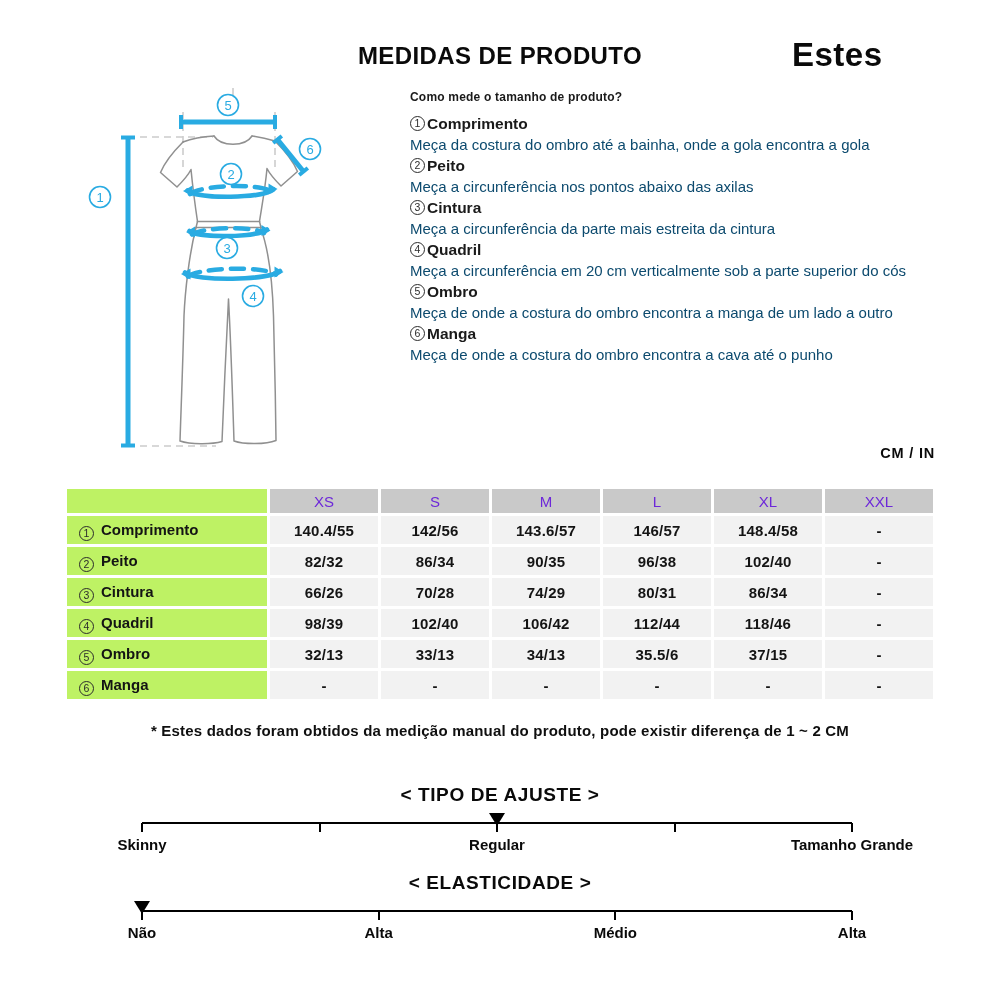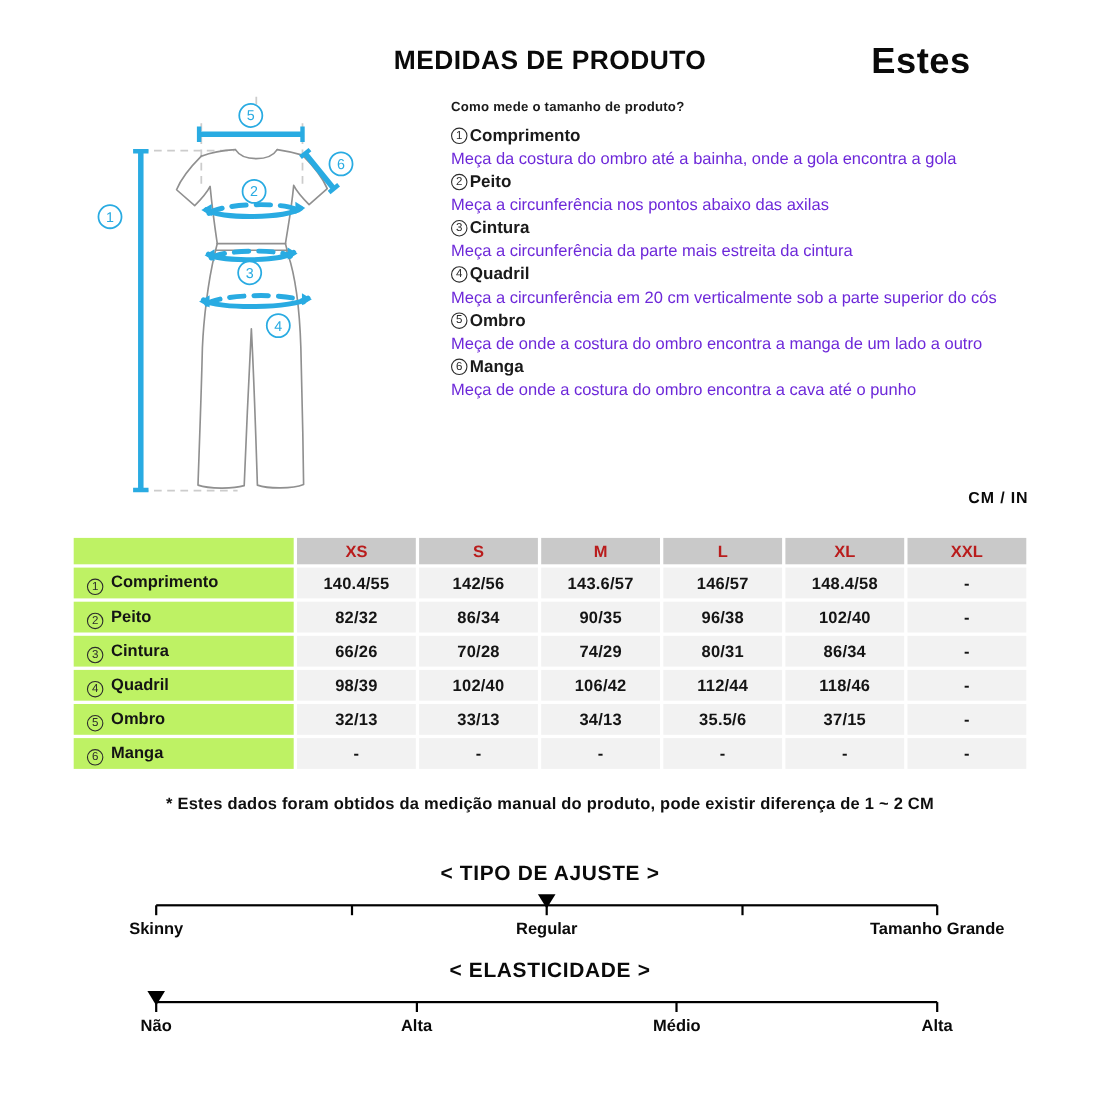--- a/index.html
+++ b/index.html
@@ -13,34 +13,34 @@
   .brand { position:absolute; top:36px; left:792px; font-size:33px; font-weight:700;
     letter-spacing:.5px; color:#0a0a0a; }
 
   
   .diagram { position:absolute; left:55px; top:85px; width:350px; height:395px; }
 
   
   .guide { position:absolute; left:410px; top:90px; width:545px; }
   .guide-heading { font-size:12px; font-weight:700; color:#1a1a1a; margin-bottom:9px; letter-spacing:.2px; }
   .g-head { font-size:15.5px; font-weight:700; color:#1a1a1a; line-height:21px; display:flex; align-items:center; }
-  .g-desc { font-size:15px; color:#6d28d9; line-height:21px; }
+  .g-desc { font-size:15px; color:#0c4a6e; line-height:21px; }
   .circ { display:inline-flex; align-items:center; justify-content:center;
     width:15px; height:15px; border:1.2px solid #2c2c2c; border-radius:50%;
     font-size:10.5px; font-weight:400; color:#2c2c2c; flex:0 0 auto; }
   .g-head .circ { margin-right:2px; }
 
   
   .units { position:absolute; top:445px; right:65px; font-size:14.5px; font-weight:700;
     letter-spacing:.8px; color:#0a0a0a; }
 
   
   table.size { position:absolute; left:64px; top:486px; border-collapse:separate; border-spacing:3px; }
   table.size th, table.size td { text-align:center; vertical-align:middle; font-size:15px; }
-  table.size thead th { background:#c9c9c9; height:24px; font-weight:700; color:#b91c1c; }
+  table.size thead th { background:#c9c9c9; height:24px; font-weight:400; color:#6d28d9; }
   table.size td { background:#f2f2f2; height:28px; font-weight:700; color:#141414; letter-spacing:.2px; }
   table.size th.rowlbl { background:#bef264; text-align:left; padding-left:12px; font-weight:700; color:#141414; }
   table.size th.rowlbl .circ { margin-right:7px; position:relative; top:2px; }
   col.c-lbl { width:200px; } col.c-sz { width:108px; }
 
   
   .footnote { position:absolute; top:722px; left:0; width:1000px; text-align:center;
     font-size:15px; font-weight:700; color:#0f0f0f; letter-spacing:.2px; }
 
   

